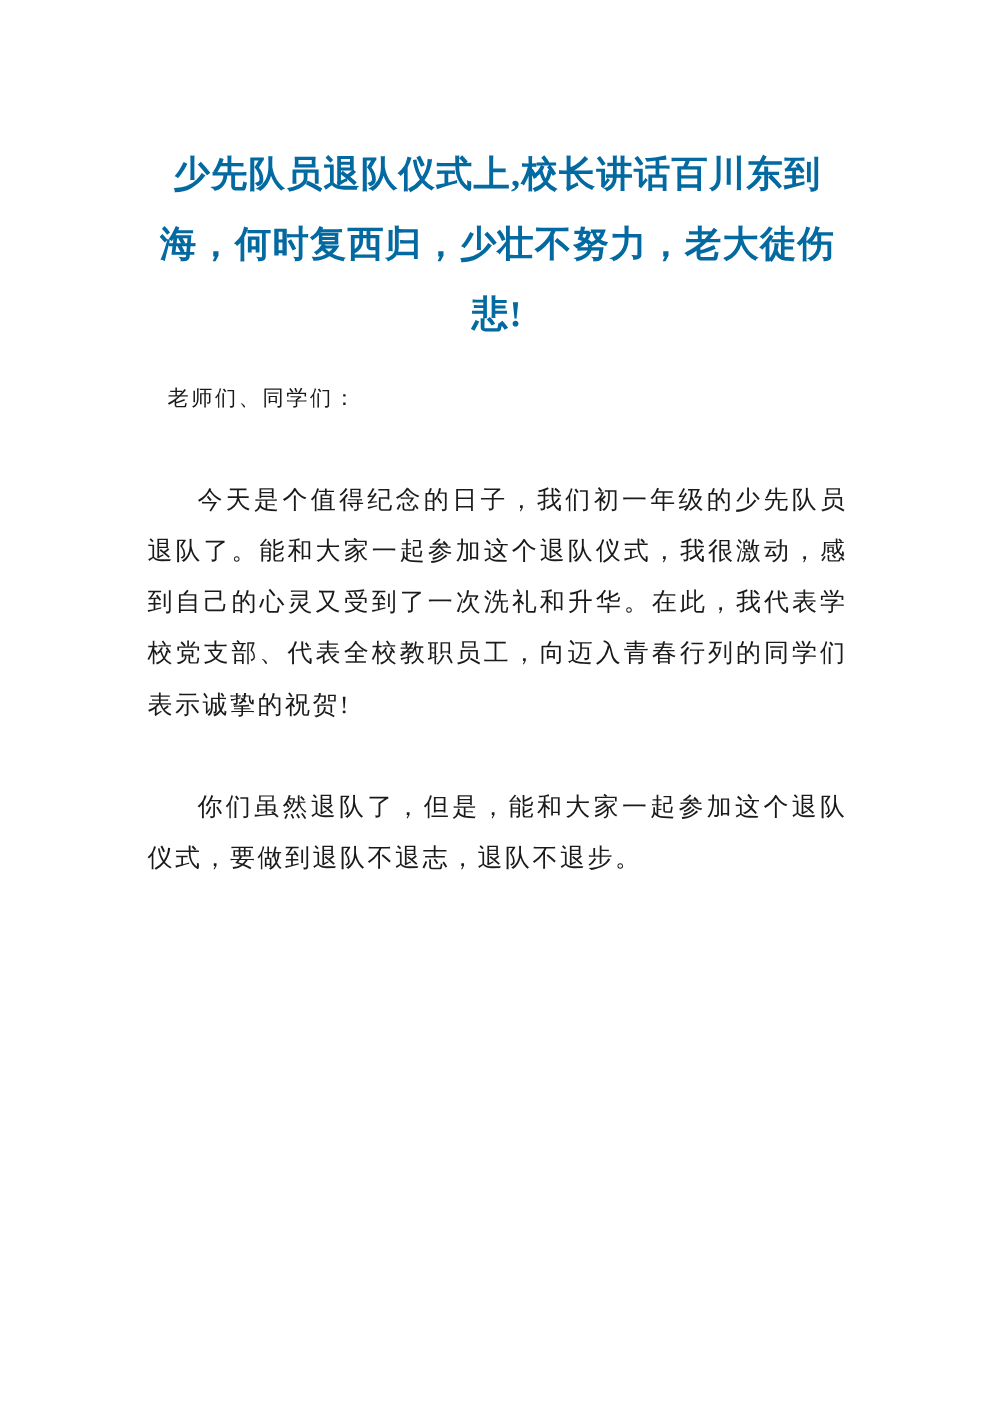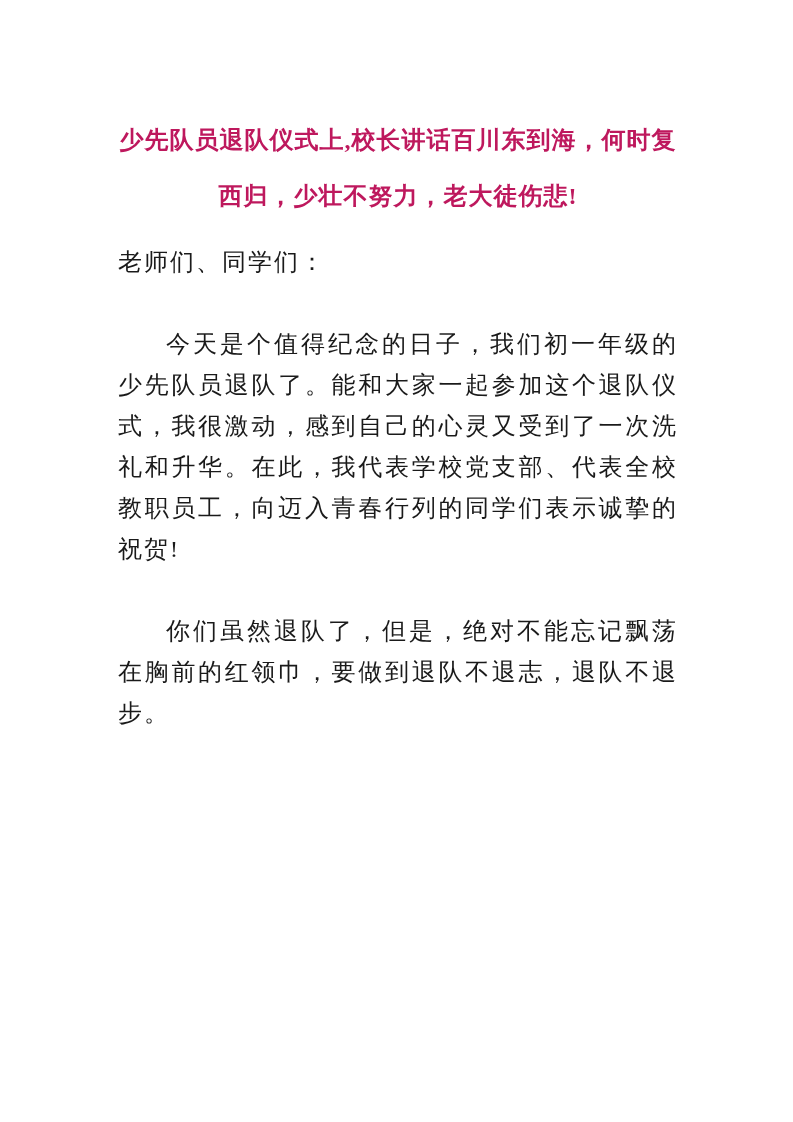--- a/index.html
+++ b/index.html
@@ -14,52 +14,52 @@
   .page {
     position: relative;
     width: 793px;
     min-height: 1122px;
     margin: 0 auto;
     background: #ffffff;
     box-sizing: border-box;
     padding: 112px 115px 60px 118px;
   }
   .doc-title {
-    font-size: 24px;
+    font-size: 29px;
     font-weight: bold;
     line-height: 56px;
     text-align: center;
     letter-spacing: 1px;
     margin: 0 0 18px 0;
-    color: #be185d;
+    color: #0369a1;
   }
   .salutation {
-    font-size: 24px;
+    font-size: 17px;
     line-height: 41px;
     letter-spacing: 2px;
-    margin: 0;
+    margin: 16px;
     text-align: justify;
     text-justify: inter-character;
   }
   .para {
-    font-size: 24px;
+    font-size: 20px;
     line-height: 41px;
     letter-spacing: 2px;
     margin: 41px 0 0 0;
     text-indent: 2em;
     text-align: justify;
     text-justify: inter-character;
   }
 </style>
 </head>
 <body>
 
 <div class="page">
   <h1 class="doc-title">少先队员退队仪式上,校长讲话百川东到海，何时复西归，少壮不努力，老大徒伤悲!</h1>
 
   <p class="salutation">老师们、同学们：</p>
 
   <p class="para">今天是个值得纪念的日子，我们初一年级的少先队员退队了。能和大家一起参加这个退队仪式，我很激动，感到自己的心灵又受到了一次洗礼和升华。在此，我代表学校党支部、代表全校教职员工，向迈入青春行列的同学们表示诚挚的祝贺!</p>
 
 
-  <p class="para">你们虽然退队了，但是，绝对不能忘记飘荡在胸前的红领巾，要做到退队不退志，退队不退步。</p>
+  <p class="para">你们虽然退队了，但是，能和大家一起参加这个退队仪式，要做到退队不退志，退队不退步。</p>
 
 </div>
 
 </body></html>

